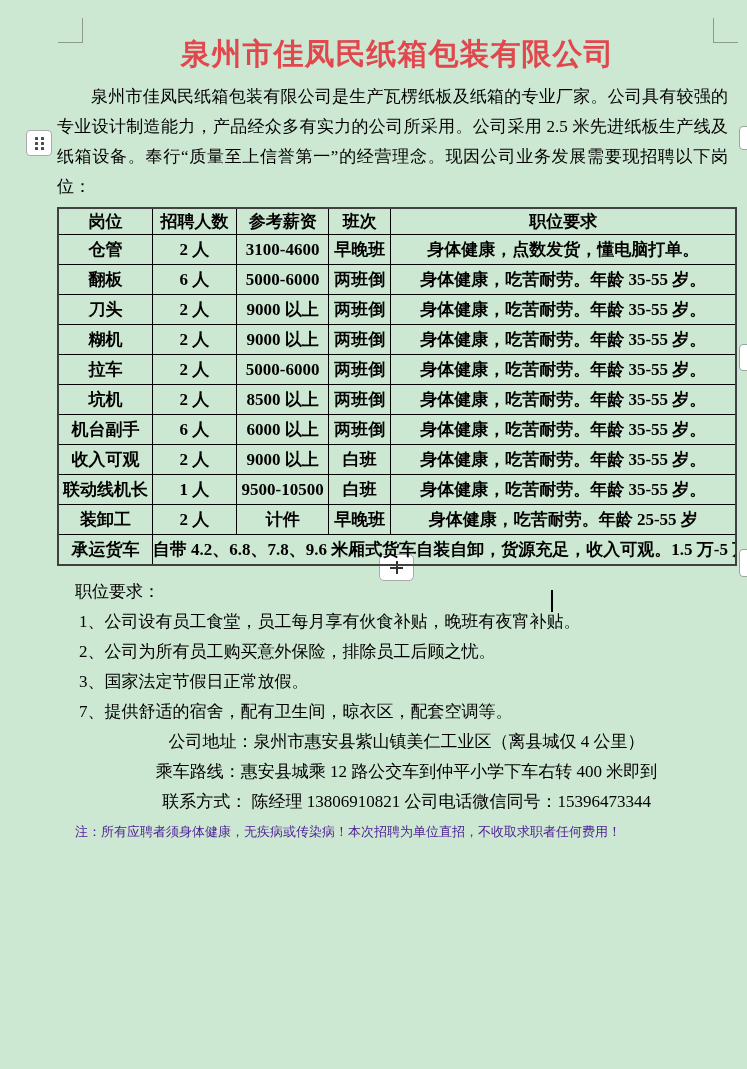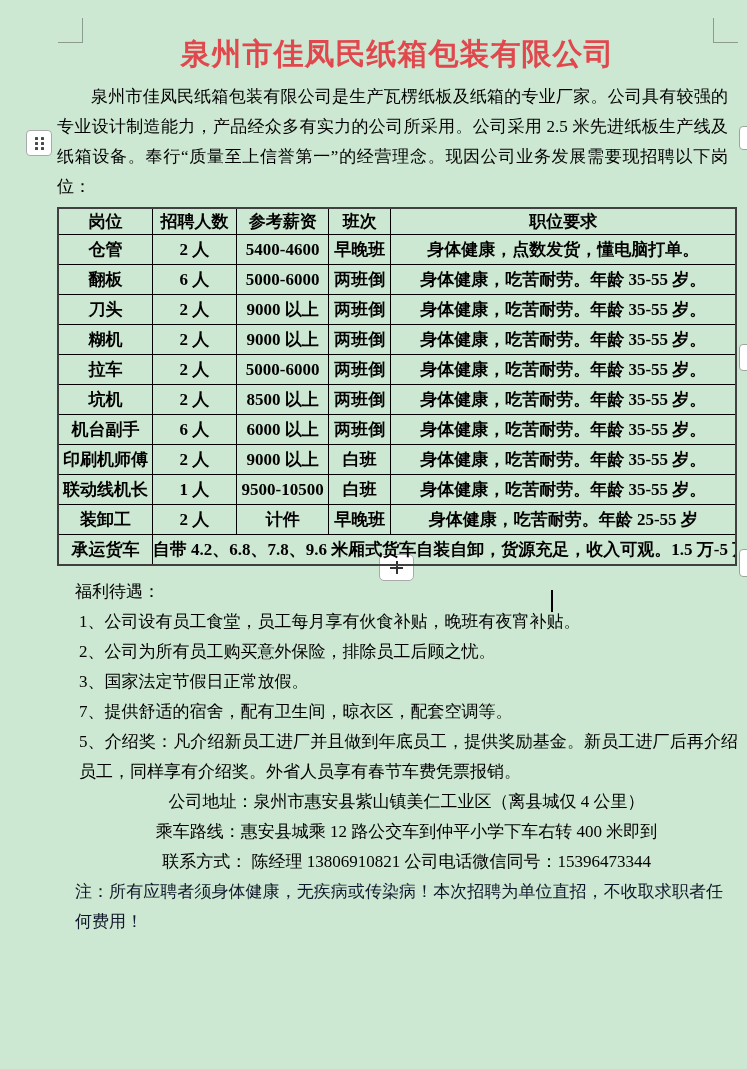--- a/index.html
+++ b/index.html
@@ -36,21 +36,21 @@
   }
   table.jobs th{height:25px;}
   .col-pos{width:94px;}.col-cnt{width:84px;}.col-sal{width:92px;}
   .col-shf{width:62px;}.col-req{width:344px;}
   td.req,td.merged{text-align:left;padding-left:9px;}
 
   
   .bhead{margin:11px 0 0 18px;font-size:17px;line-height:30px;}
   .btxt{margin:0 0 0 22px;font-size:17px;line-height:30px;text-align:justify;}
   .itxt{margin:0 0 0 18px;font-size:17px;line-height:30px;text-align:center;}
-  .note{margin:0 15px 0 18px;font-size:17px;line-height:30px;color:#0f172a;text-align:justify;}
+  .note{margin:0 15px 0 18px;font-size:13px;line-height:30px;color:#4c1d95;text-align:justify;}
 
   
   .corner{position:absolute;width:24px;height:24px;pointer-events:none;}
   .corner.tl{left:58px;top:18px;border-right:1px solid #8b9b8d;border-bottom:1px solid #8b9b8d;}
   .corner.tr{left:713px;top:18px;border-left:1px solid #8b9b8d;border-bottom:1px solid #8b9b8d;}
 
   
   .drag-handle{
     position:absolute;left:26px;top:130px;width:24px;height:24px;
     background:#fff;border:1px solid #a9aaa9;border-radius:4px;
@@ -126,21 +126,21 @@
         <tr>
           <th>岗位</th>
           <th>招聘人数</th>
           <th>参考薪资</th>
           <th>班次</th>
           <th>职位要求</th>
         </tr>
       <tr>
             <td>仓管</td>
             <td>2 人</td>
-            <td>5400-4600</td>
+            <td>3100-4600</td>
             <td>早晚班</td>
             <td class="req">身体健康，点数发货，懂电脑打单。</td>
           </tr>
           <tr>
             <td>翻板</td>
             <td>6 人</td>
             <td>5000-6000</td>
             <td>两班倒</td>
             <td class="req">身体健康，吃苦耐劳。年龄 35-55 岁。</td>
           </tr>
@@ -173,21 +173,21 @@
             <td class="req">身体健康，吃苦耐劳。年龄 35-55 岁。</td>
           </tr>
           <tr>
             <td>机台副手</td>
             <td>6 人</td>
             <td>6000 以上</td>
             <td>两班倒</td>
             <td class="req">身体健康，吃苦耐劳。年龄 35-55 岁。</td>
           </tr>
           <tr>
-            <td>印刷机师傅</td>
+            <td>收入可观</td>
             <td>2 人</td>
             <td>9000 以上</td>
             <td>白班</td>
             <td class="req">身体健康，吃苦耐劳。年龄 35-55 岁。</td>
           </tr>
           <tr>
             <td>联动线机长</td>
             <td>1 人</td>
             <td>9500-10500</td>
             <td>白班</td>
@@ -200,27 +200,26 @@
             <td>早晚班</td>
             <td class="req">身体健康，吃苦耐劳。年龄 25-55 岁</td>
           </tr>
           <tr>
             <td>承运货车</td>
             <td colspan="4" class="merged">自带 4.2、6.8、7.8、9.6 米厢式货车自装自卸，货源充足，收入可观。1.5 万-5 万</td>
           </tr>
         </tbody>
     </table>
 
-    <p class="bhead">福利待遇：</p>
+    <p class="bhead">职位要求：</p>
     <div id="benefits-list">
         <p class="btxt">1、公司设有员工食堂，员工每月享有伙食补贴，晚班有夜宵补贴。</p>
         <p class="btxt">2、公司为所有员工购买意外保险，排除员工后顾之忧。</p>
         <p class="btxt">3、国家法定节假日正常放假。</p>
         <p class="btxt">7、提供舒适的宿舍，配有卫生间，晾衣区，配套空调等。</p>
-        <p class="btxt">5、介绍奖：凡介绍新员工进厂并且做到年底员工，提供奖励基金。新员工进厂后再介绍员工，同样享有介绍奖。外省人员享有春节车费凭票报销。</p>
       </div>
 
     <p class="itxt">公司地址：泉州市惠安县紫山镇美仁工业区（离县城仅 4 公里）</p>
     <p class="itxt">乘车路线：惠安县城乘 12 路公交车到仲平小学下车右转 400 米即到</p>
     <p class="itxt">联系方式：  陈经理 13806910821   公司电话微信同号：15396473344</p>
     <p class="note">注：所有应聘者须身体健康，无疾病或传染病！本次招聘为单位直招，不收取求职者任何费用！</p>
   </div>
 </div>
 
 </body></html>

